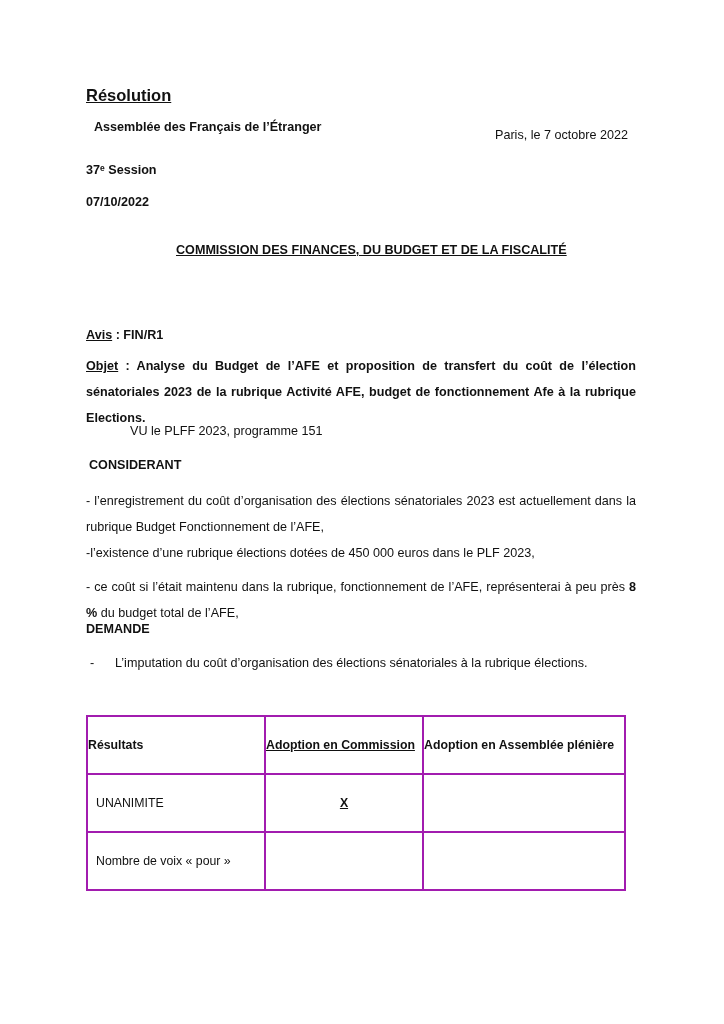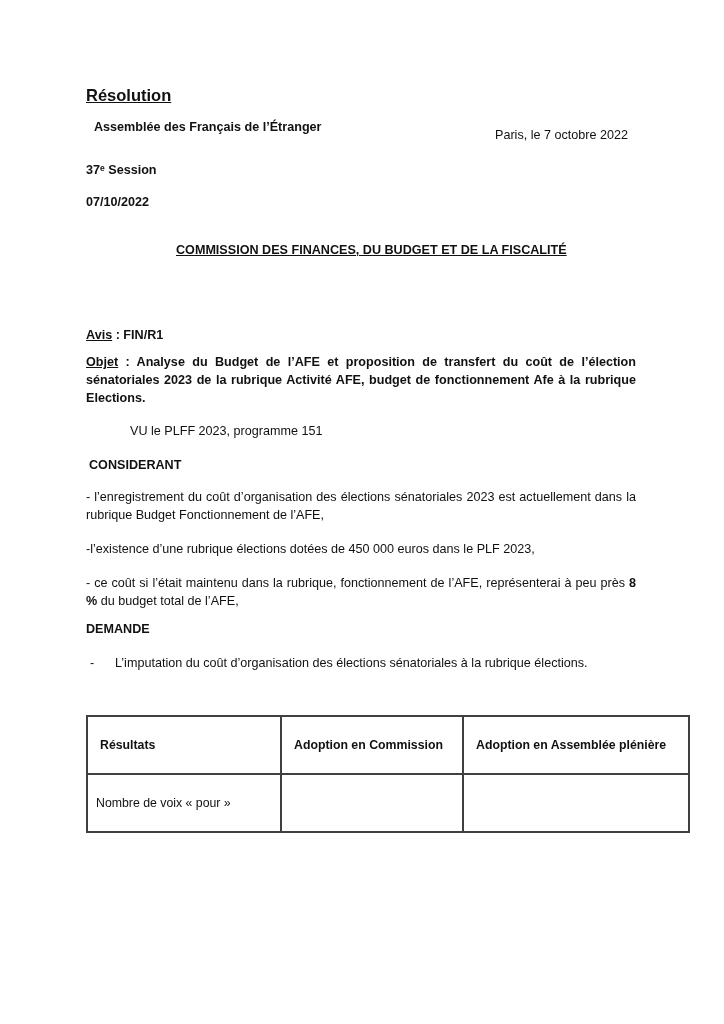--- a/index.html
+++ b/index.html
@@ -8,32 +8,32 @@
     font-family: "Liberation Sans", "DejaVu Sans", sans-serif;
     color: #111111;
   }
   .abs { position: absolute; white-space: nowrap; }
   .b { font-weight: bold; }
   .u { text-decoration: underline; }
   .t13 { font-size: 12.6px; }
   .title { left: 86px; top: 86px; font-size: 16.5px; font-weight: bold; text-decoration: underline; }
   .para {
     position: absolute; left: 86px; width: 550px;
-    font-size: 12.6px; line-height: 18px; white-space: normal;
+    font-size: 12.6px; line-height: 26px; white-space: normal;
   }
   .justify { text-align: justify; text-align-last: left; }
   table.results {
     position: absolute; left: 86px; top: 715px;
     border-collapse: collapse; font-size: 12.3px;
   }
   table.results td {
-    border: 2px solid #404040; vertical-align: middle; padding: 12px;
+    border: 2px solid #a21caf; vertical-align: middle; padding: 0;
   }
   .c1 { width: 168px; }
-  .c2 { width: 156px; }
+  .c2 { width: 156px; text-decoration: underline; }
   .c3 { width: 200px; margin-left: 34px; }
   .r1 { height: 58px; }
   .r2 { height: 58px; }
   .r3 { height: 58px; }
   .cell-pad { padding-left: 8px !important; }
   .center { text-align: center; }
 </style>
 </head>
 <body>
 
@@ -70,19 +70,24 @@
 <div class="abs t13" style="left:90px; top:656px;">-</div>
 <div class="abs t13" style="left:115px; top:656px;">L’imputation du coût d’organisation des élections sénatoriales à la rubrique élections.</div>
 
 <table class="results">
   <tbody>
       <tr class="r1">
     <td class="c1 b">Résultats</td>
     <td class="c2 b">Adoption en Commission</td>
     <td class="c3 b">Adoption en Assemblée plénière</td>
   </tr>
+  <tr class="r2">
+    <td class="c1 cell-pad">UNANIMITE</td>
+    <td class="c2 center b">X</td>
+    <td class="c3"></td>
+  </tr>
   <tr class="r3">
     <td class="c1 cell-pad">Nombre de voix « pour »</td>
     <td class="c2"></td>
     <td class="c3"></td>
   </tr>
 </tbody>
   </table>
 
 </body></html>

